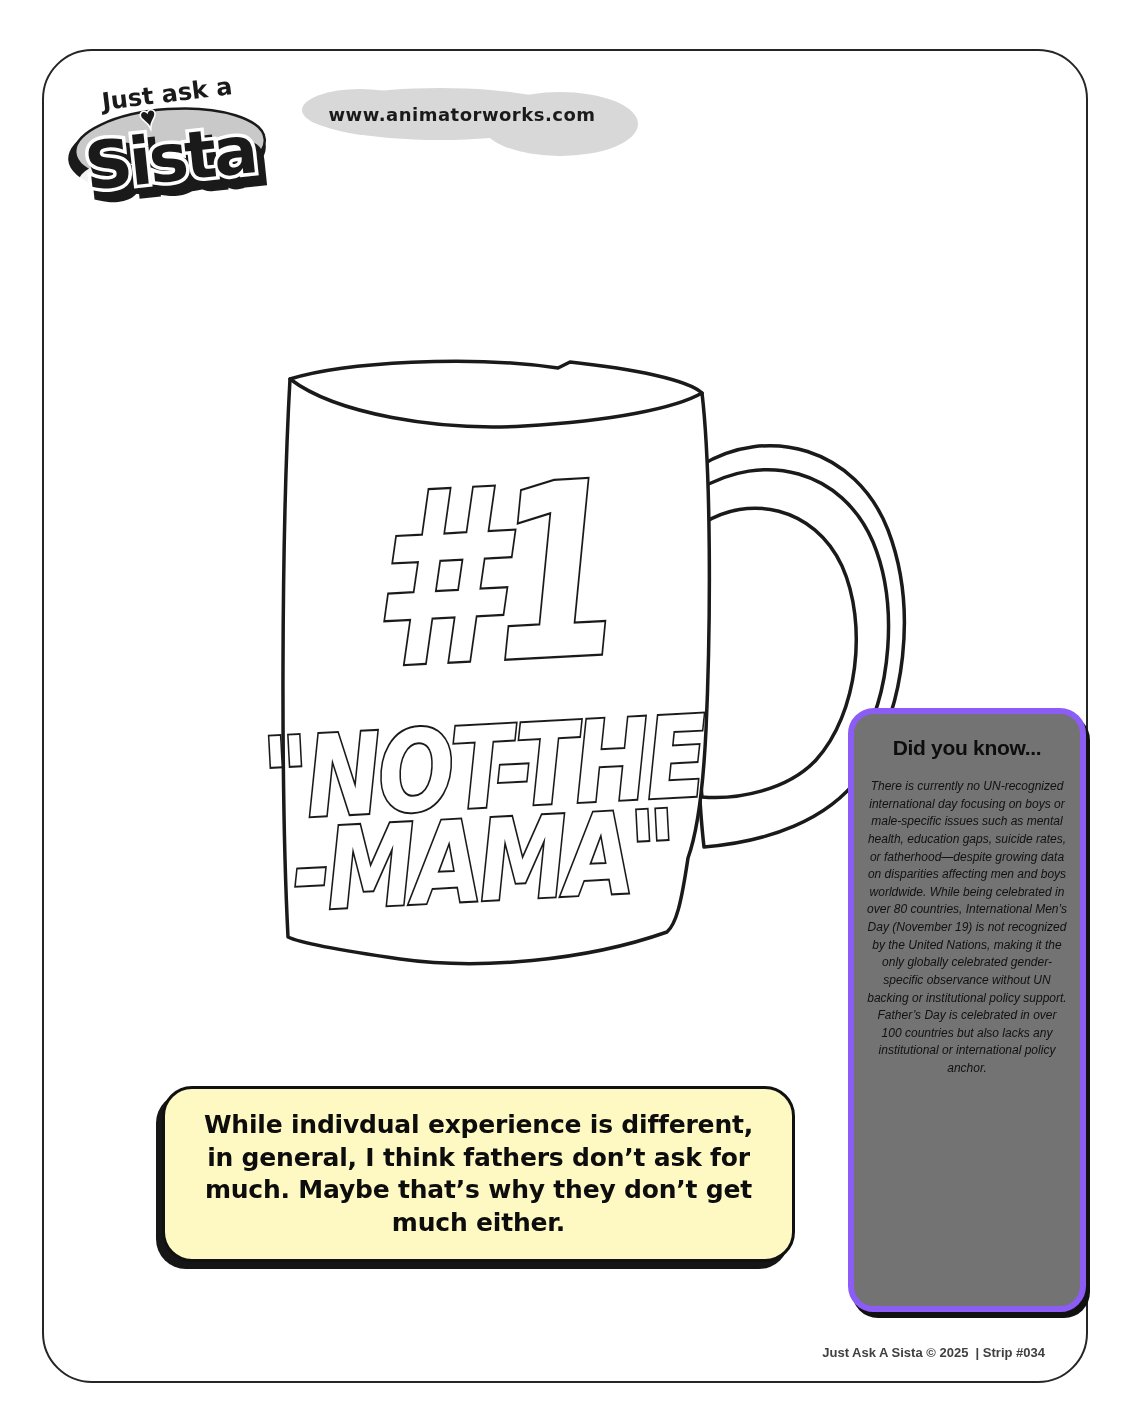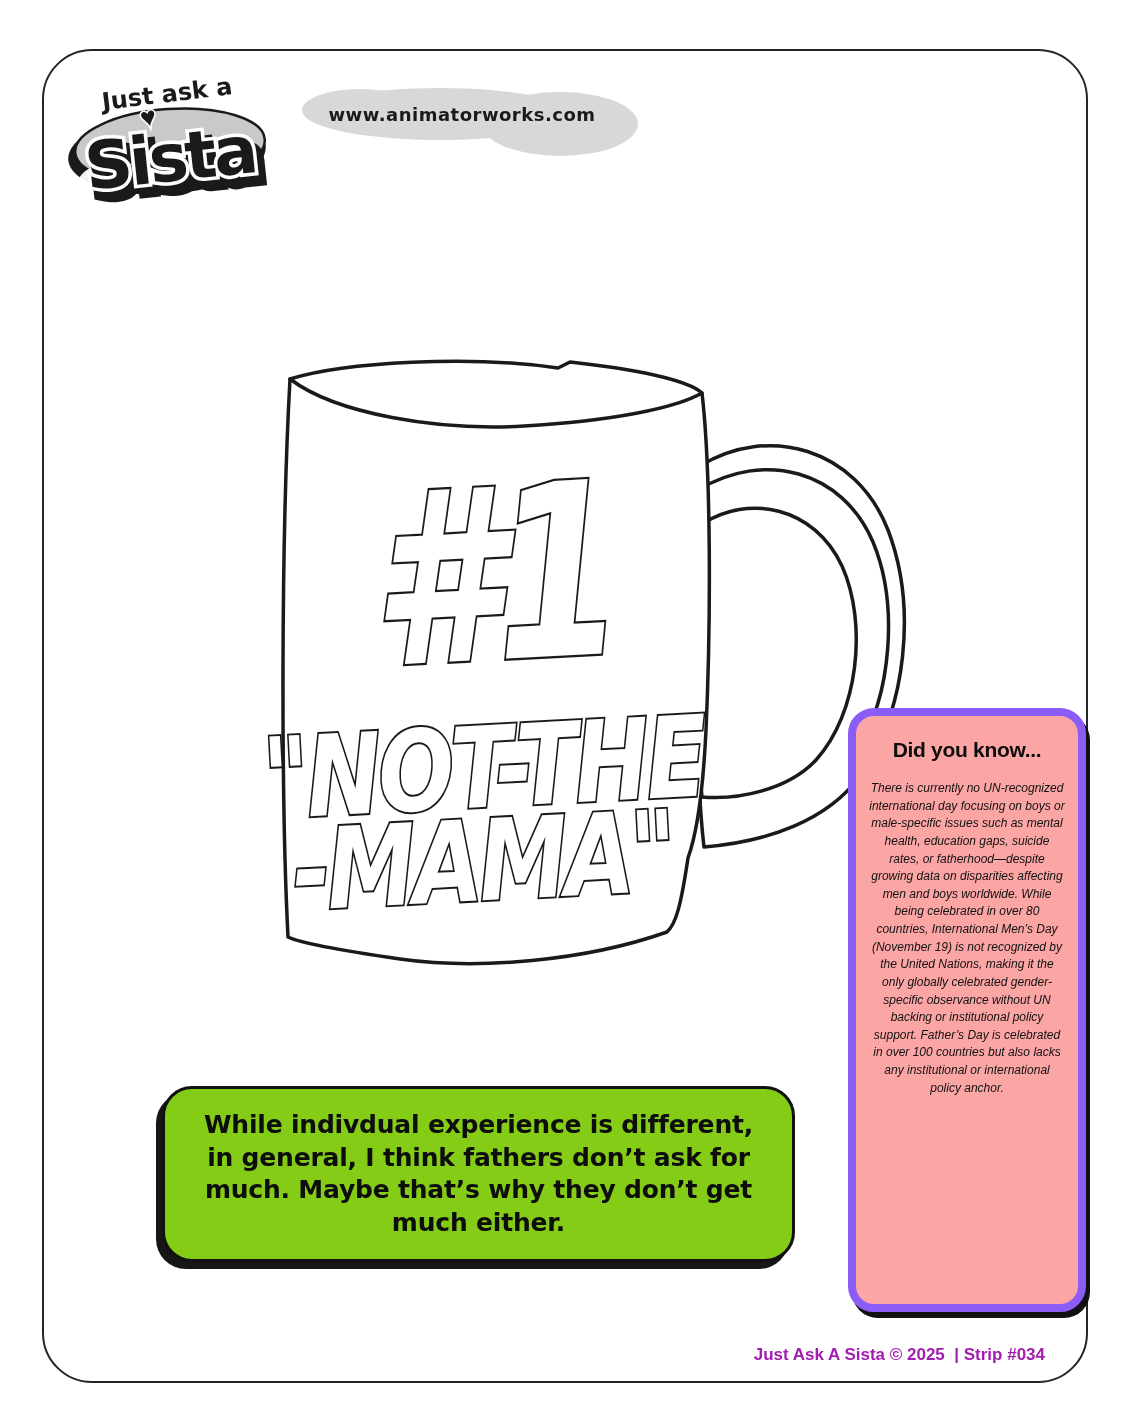--- a/index.html
+++ b/index.html
@@ -11,52 +11,52 @@
   .panel{
     position:absolute;left:42px;top:49px;width:1042px;height:1330px;
     border:2px solid #262626;border-radius:50px;background:transparent;
   }
   
   svg.art{position:absolute;left:0;top:0;width:1125px;height:1406px;}
 
   
   .dyk{
     position:absolute;left:848px;top:708px;width:238px;height:604px;
-    box-sizing:border-box;background:#fca5a5;border:8px solid #8b5cf6;
+    box-sizing:border-box;background:#737373;border:6px solid #8b5cf6;
     border-radius:26px;box-shadow:4px 6px 0 #111;
     padding:22px 13px 10px 13px;text-align:center;z-index:3;
   }
   .dyk-title{
     font-family:"Liberation Sans", sans-serif;font-weight:bold;
     font-size:21px;margin-bottom:18px;color:#0d0d0d;letter-spacing:-0.3px;
   }
   .dyk-body{
     font-family:"Liberation Sans", sans-serif;font-style:italic;
     font-size:12px;line-height:1.47;color:#111;
   }
 
   
   .bubble{
     position:absolute;left:162px;top:1086px;width:633px;height:176px;
-    box-sizing:border-box;background:#84cc16;border:3.5px solid #111;
+    box-sizing:border-box;background:#fef9c3;border:3.5px solid #111;
     border-radius:30px;box-shadow:-6px 7px 0 #161616;
     display:flex;align-items:center;justify-content:center;
     padding:10px 22px;z-index:3;
   }
   .bubble-text{
     font-family:"DejaVu Sans", sans-serif;font-weight:bold;
     font-size:25px;line-height:1.3;text-align:center;color:#0d0d0d;
     letter-spacing:-0.2px;
   }
 
   
   .footer{
     position:absolute;right:80px;top:1345px;z-index:3;
     font-family:"Liberation Sans", sans-serif;font-weight:bold;
-    font-size:17px;color:#a21caf;white-space:pre;
+    font-size:13px;color:#404040;white-space:pre;
   }
 </style>
 </head>
 <body>
 
 <div class="panel"></div>
 
 <svg class="art" viewBox="0 0 1125 1406">
 
   <g>

